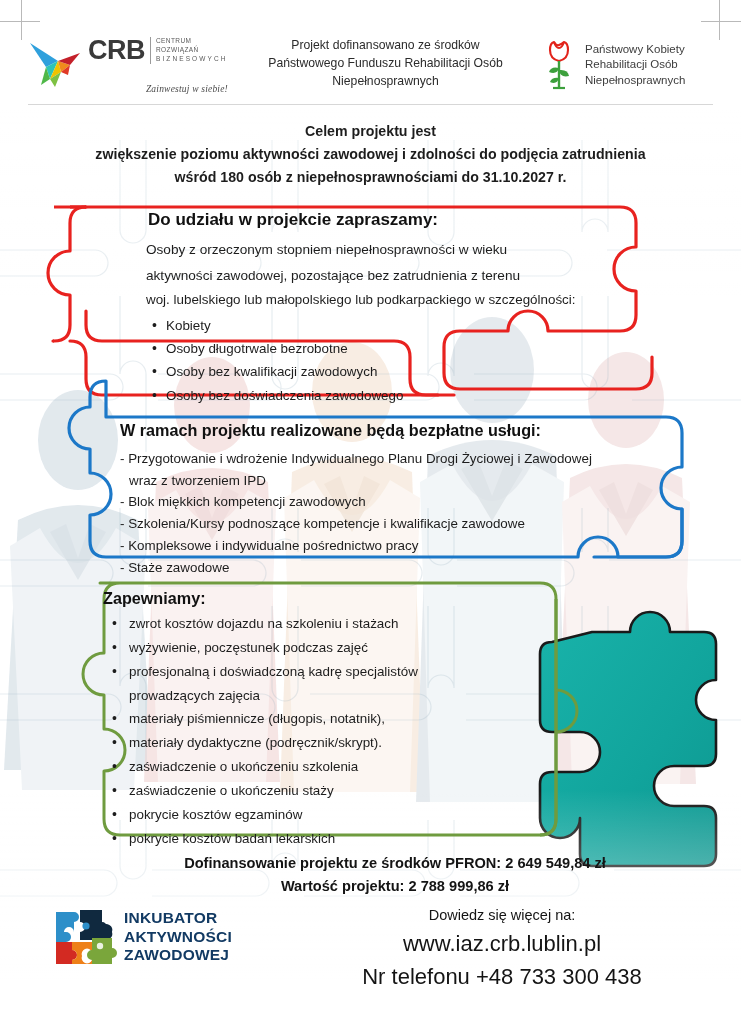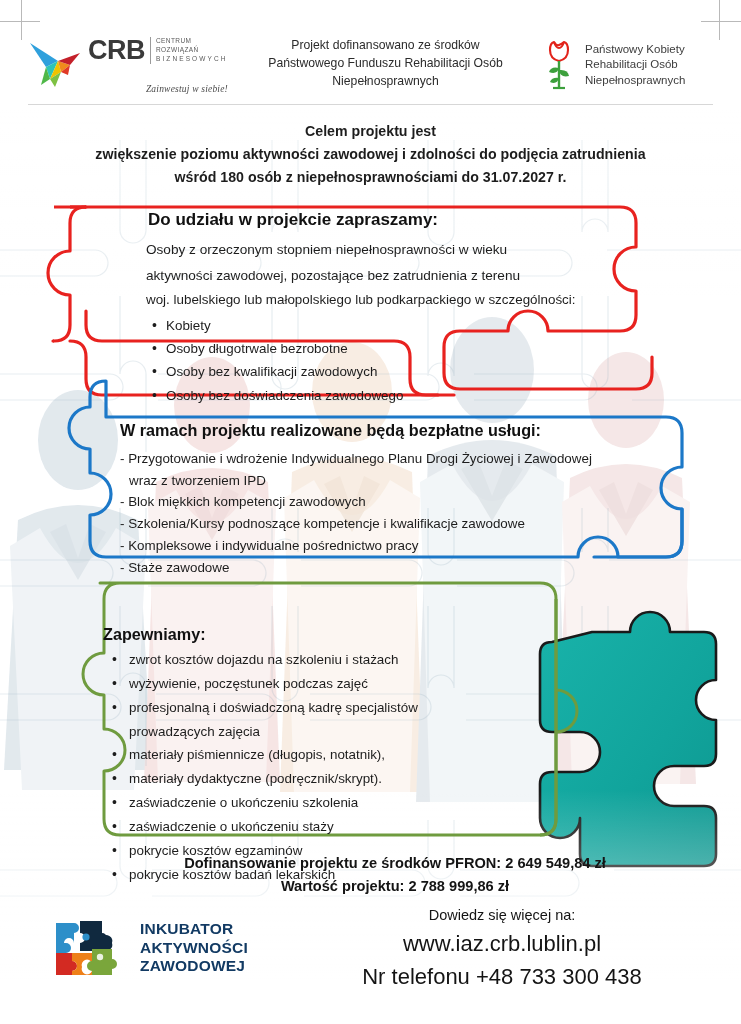--- a/index.html
+++ b/index.html
@@ -182,21 +182,21 @@
   
   #red-text { left: 146px; top: 210px; width: 500px; }
   #red-text .box-title { text-align: left; padding-left: 2px; font-size: 17px; }
   #red-text .lead { font-size: 13.6px; line-height: 1.9; }
 
   
   #blue-text { left: 120px; top: 421px; width: 570px; }
   #blue-text .box-title { font-size: 16.2px; margin-bottom: 8px; }
 
   
-  #green-text { left: 103px; top: 625px; width: 470px; }
+  #green-text { left: 103px; top: 589px; width: 470px; }
   #green-text .box-title { font-size: 16.2px; margin-bottom: 4px; }
   #green-text ul.bullets { padding-left: 26px; }
   #green-text ul.bullets li { line-height: 1.78; }
   #green-text ul.bullets li::before { left: -17px; }
   #green-text ul.bullets li.cont::before { content: ""; }
 
   
   .money {
     position: absolute;
     left: 95px;
@@ -217,23 +217,22 @@
     top: 905px;
     width: 660px;
     height: 100px;
     z-index: 12;
     display: flex;
     align-items: flex-start;
   }
   .iaz {
     display: flex;
     align-items: center;
-    margin-top: 12px;
+    margin-top: 1px;
     width: 230px;
-    gap: 16px;
   }
   .iaz-mark { width: 66px; height: 62px; flex: 0 0 66px; }
   .iaz-text {
     margin-left: 6px;
     font-family: "Liberation Sans", sans-serif;
     font-weight: bold;
     font-size: 15.5px;
     line-height: 1.22;
     color: #123a63;
     letter-spacing: 0.2px;
@@ -539,21 +538,21 @@
         <div>Rehabilitacji Osób</div>
         <div>Niepełnosprawnych</div>
       </div>
     </div>
   </div>
   <div class="header-rule"></div>
 
   <div class="aim">
     <div>Celem projektu jest</div>
     <div>zwiększenie poziomu aktywności zawodowej i zdolności do podjęcia zatrudnienia</div>
-    <div>wśród 180 osób z niepełnosprawnościami do 31.07.2027 r.</div>
+    <div>wśród 180 osób z niepełnosprawnościami do 31.10.2027 r.</div>
   </div>
 
   <div id="red-text" class="box-text">
     <div class="box-title">Do udziału w projekcie zapraszamy:</div>
     <div class="box-body">
       <div class="lead">Osoby z orzeczonym stopniem niepełnosprawności w wieku</div>
       <div class="lead">aktywności zawodowej, pozostające bez zatrudnienia z terenu</div>
       <div>woj. lubelskiego lub małopolskiego lub podkarpackiego w szczególności:</div>
     </div>
     <ul class="bullets">

